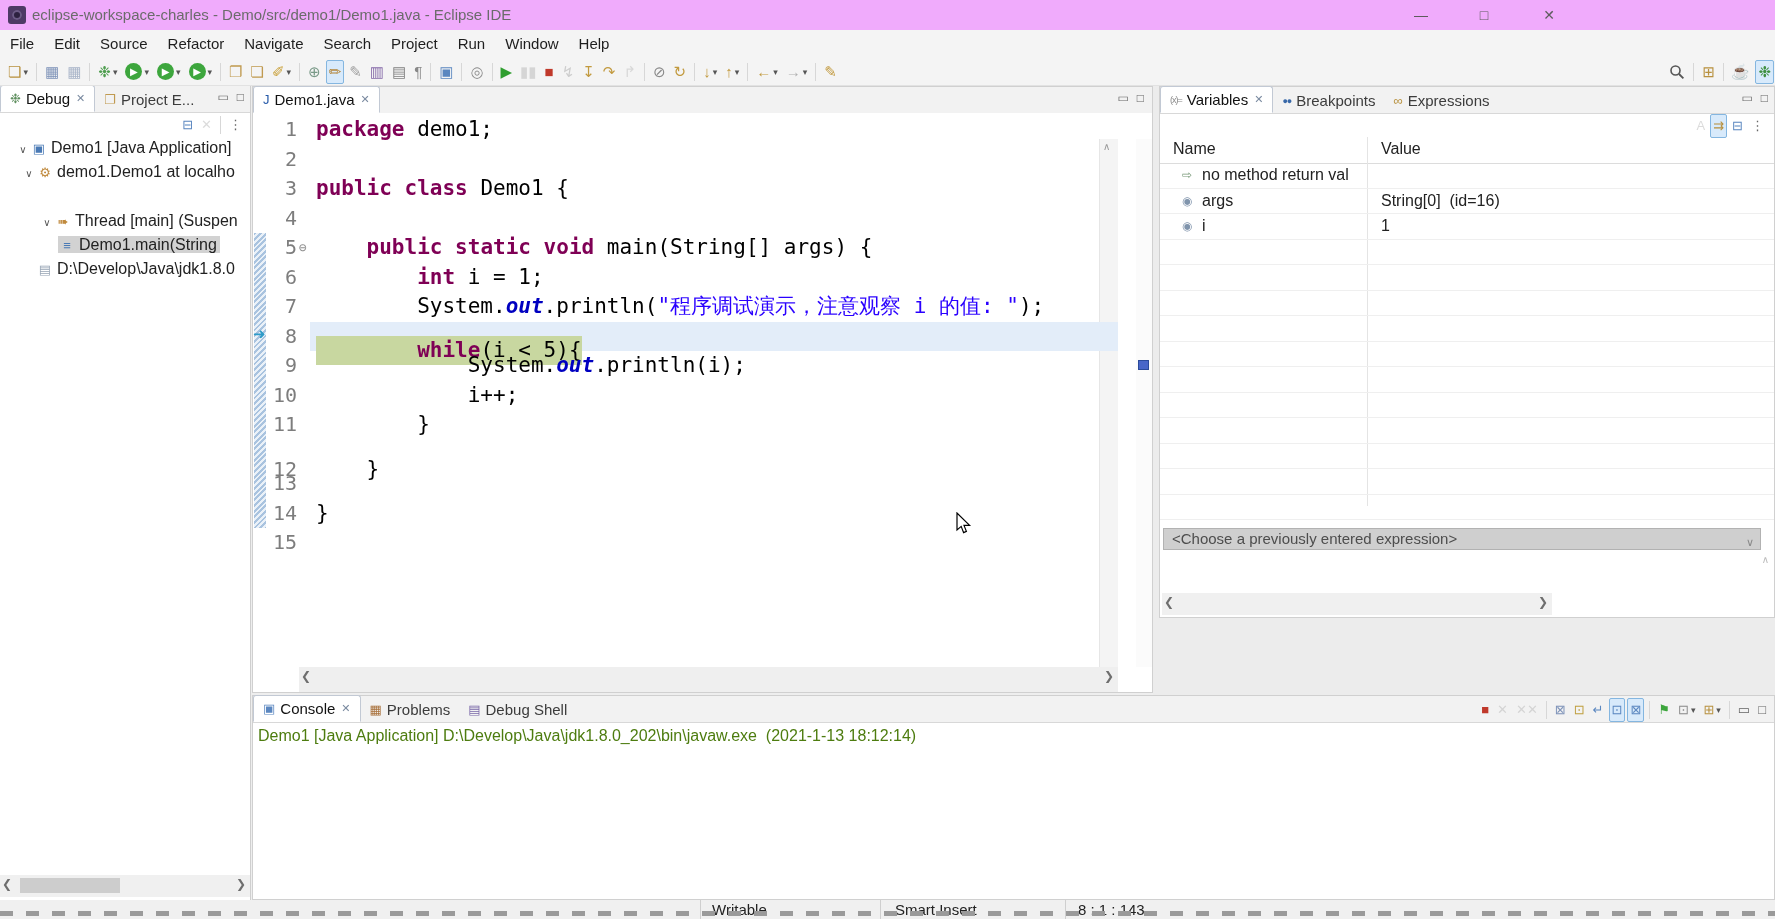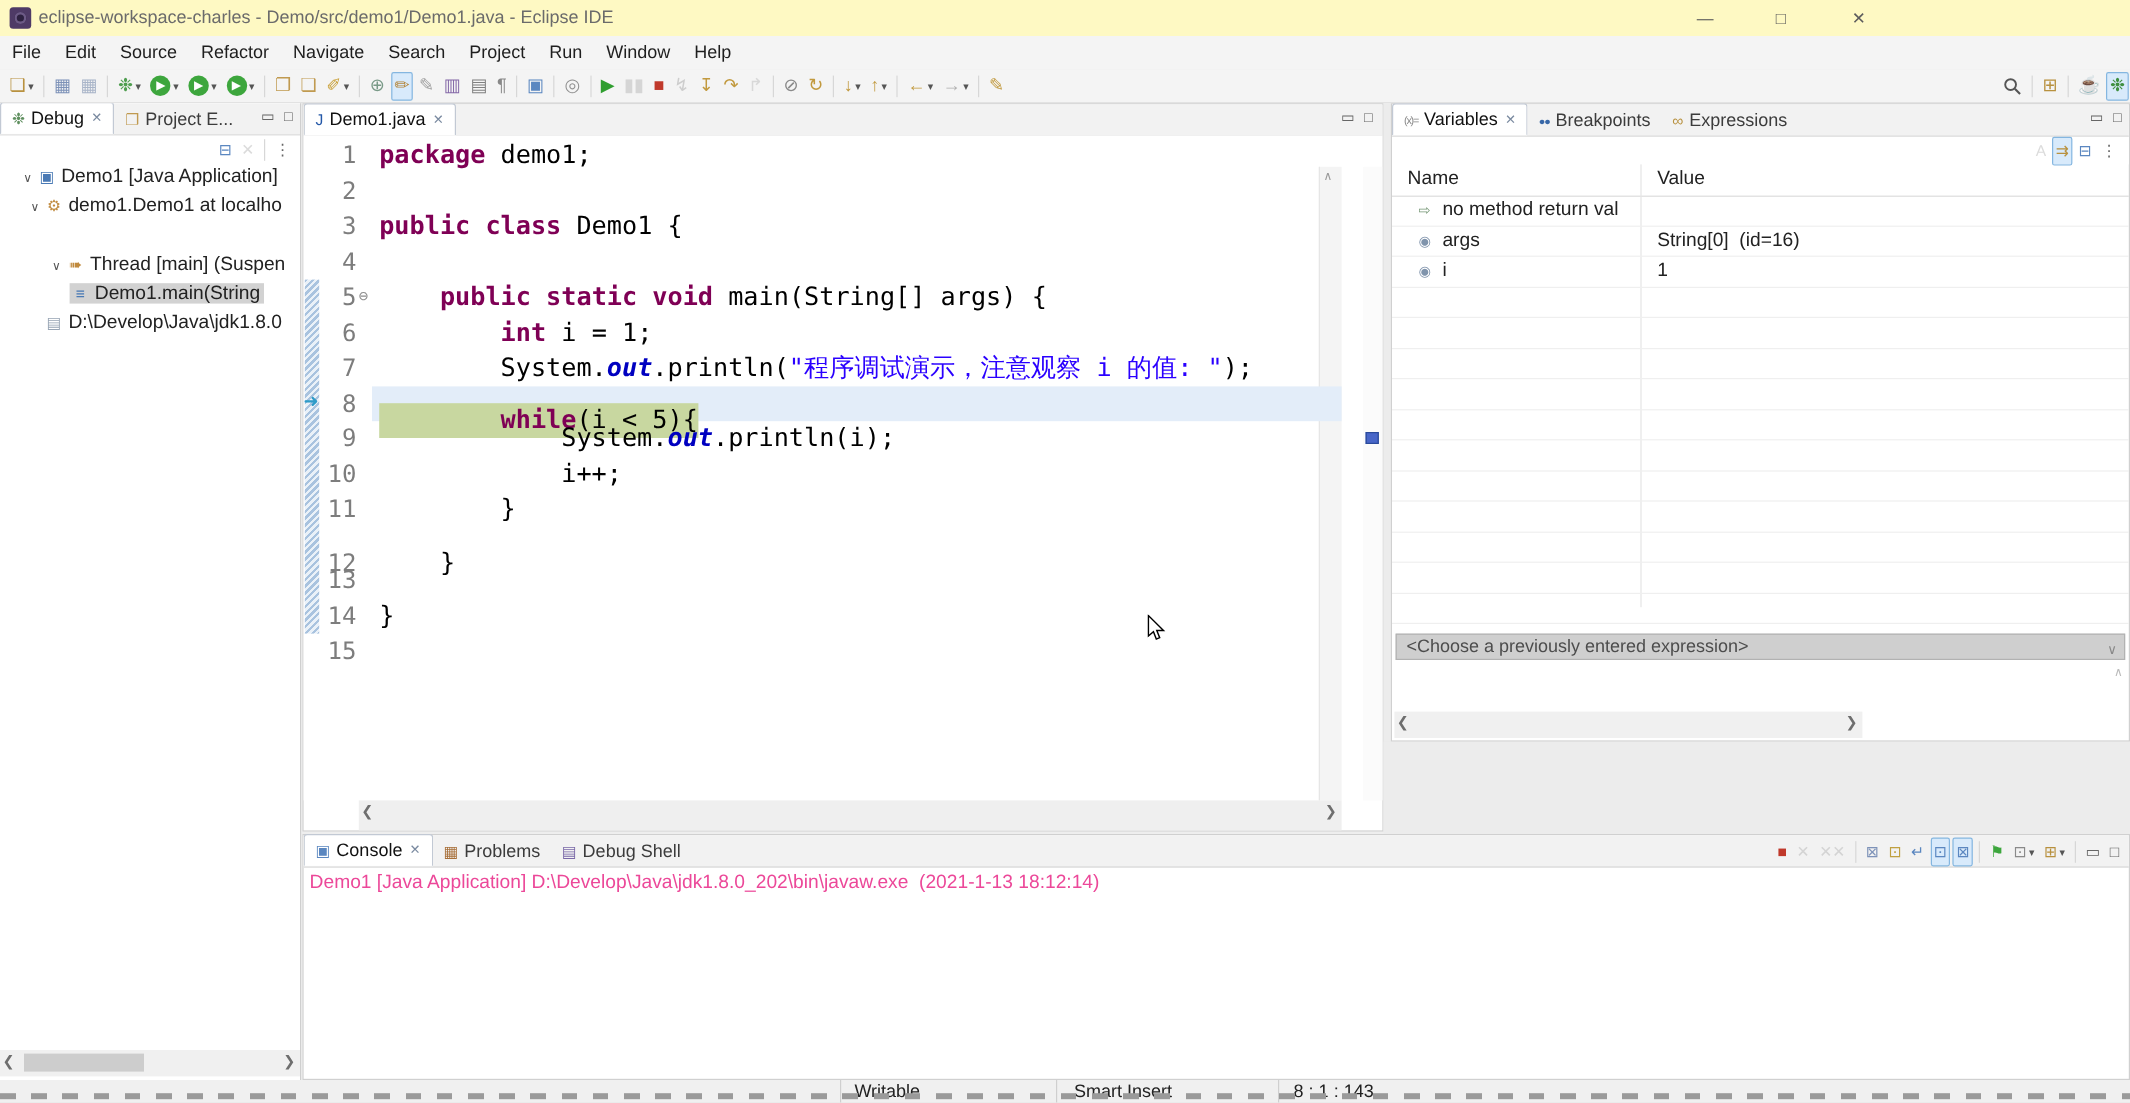--- a/index.html
+++ b/index.html
@@ -1,19 +1,19 @@
 <!DOCTYPE html>
 <html><head>
 <meta charset="utf-8">
 <style>
   html,body{margin:0;padding:0;background:#dcdcdc;}
   .root{position:relative;width:1775px;height:919px;background:#eeeeee;overflow:hidden;
         font-family:"Liberation Sans",sans-serif;color:#222;-webkit-font-smoothing:antialiased;}
   
-  .titlebar{position:absolute;left:0;top:0;width:1775px;height:30px;background:#fef9c3;border-bottom:1px solid #ececec;}
+  .titlebar{position:absolute;left:0;top:0;width:1775px;height:30px;background:#f0abfc;border-bottom:1px solid #ececec;}
   .tb-logo{position:absolute;left:8px;top:6px;width:18px;height:18px;background:#4e3a66;border-radius:3px;}
   .tb-logo span{position:absolute;left:4px;top:4px;width:10px;height:10px;border-radius:50%;background:#2d2140;box-shadow:inset 0 0 0 2px #6c5a86;display:block;}
   .tb-title{position:absolute;left:32px;top:6px;font-size:15px;color:#6b6b6b;white-space:nowrap;}
   .wbtn{position:absolute;top:0;width:46px;height:30px;text-align:center;line-height:30px;color:#5c5c5c;font-size:14px;}
   .wbtn.min{left:1398px}.wbtn.max{left:1461px}.wbtn.cls{left:1526px}
   
   .menubar{position:absolute;left:0;top:30px;width:1775px;height:28px;background:#f4f4f4;}
   .menubar .mi{display:inline-block;padding:5px 10px 0 10px;font-size:15px;color:#1e1e1e;}
   
   .toolbar{position:absolute;left:0;top:58px;width:1775px;height:28px;background:#f4f4f4;border-bottom:1px solid #e2e2e2;
@@ -77,31 +77,31 @@
   .rtools .tbi .gl{font-size:13px;}
   .vhead{position:absolute;left:0;top:50px;right:0;height:26px;border-bottom:1px solid #dcdcdc;font-size:16px;color:#222;}
   .vhead .hn{position:absolute;left:13px;top:3px;}
   .vhead .hv{position:absolute;left:221px;top:3px;}
   .coldiv{position:absolute;left:207px;top:50px;width:1px;height:369px;background:#e4e4e4;}
   .vrows{position:absolute;left:0;top:76px;right:0;}
   .vrow{position:relative;height:24.5px;line-height:24.5px;border-bottom:1px solid #efefef;font-size:16px;white-space:pre;}
   .vrow .vicon{position:absolute;left:22px;font-size:12px;}
   .vrow .vname{position:absolute;left:42px;width:163px;overflow:hidden;white-space:nowrap;}
   .vrow .vval{position:absolute;left:221px;}
-  .exprbar{position:absolute;left:3px;right:3px;top:441px;height:22px;background:#cfcfcf;border:1px solid #b2b2b2;box-sizing:border-box;
+  .exprbar{position:absolute;left:3px;right:13px;top:441px;height:22px;background:#cfcfcf;border:1px solid #b2b2b2;box-sizing:border-box;
            font-size:15px;color:#4d4d4d;line-height:20px;padding-left:8px;}
   .exprbar .chev{position:absolute;right:6px;top:3px;color:#888;font-size:11px;}
   .detail{position:absolute;left:3px;right:3px;top:463px;height:43px;background:#fff;}
   .detail .chev{position:absolute;right:2px;top:4px;color:#bbb;font-size:10px;}
   .rhscroll{position:absolute;left:2px;top:506px;width:390px;height:22px;background:#f0f0f0;}
   
   .console{position:absolute;left:252px;top:695px;width:1523px;height:205px;background:#fff;border:1px solid #d0d0d0;box-sizing:border-box;}
   .ctoolbar{position:absolute;right:4px;top:2px;display:flex;align-items:center;}
   .ctoolbar .tbi .gl{font-size:13px;}
-  .con-head{position:absolute;left:5px;top:31px;font-size:16px;color:#ec4899;white-space:pre;}
+  .con-head{position:absolute;left:5px;top:31px;font-size:16px;color:#4d7c0f;white-space:pre;}
   .con-out{position:absolute;left:6px;top:56px;font-size:19px;color:#000;font-family:"DejaVu Sans Mono",monospace;white-space:pre;}
   
   .statusbar{position:absolute;left:0;top:900px;width:1775px;height:19px;background:#f0f0f0;font-size:15px;color:#222;}
   .sbcell{position:absolute;top:1px;white-space:nowrap;}
   .sbsep{position:absolute;top:0;width:1px;height:19px;background:#cfcfcf;}
   .dashline{position:absolute;left:0;top:911px;width:1775px;height:5px;
             background:repeating-linear-gradient(90deg,#9a9a9a 0 13px,rgba(0,0,0,0) 13px 26px);}
   .cursor{position:absolute;left:956px;top:512px;}
   .gap{position:absolute;background:#ececec;}
 </style>

